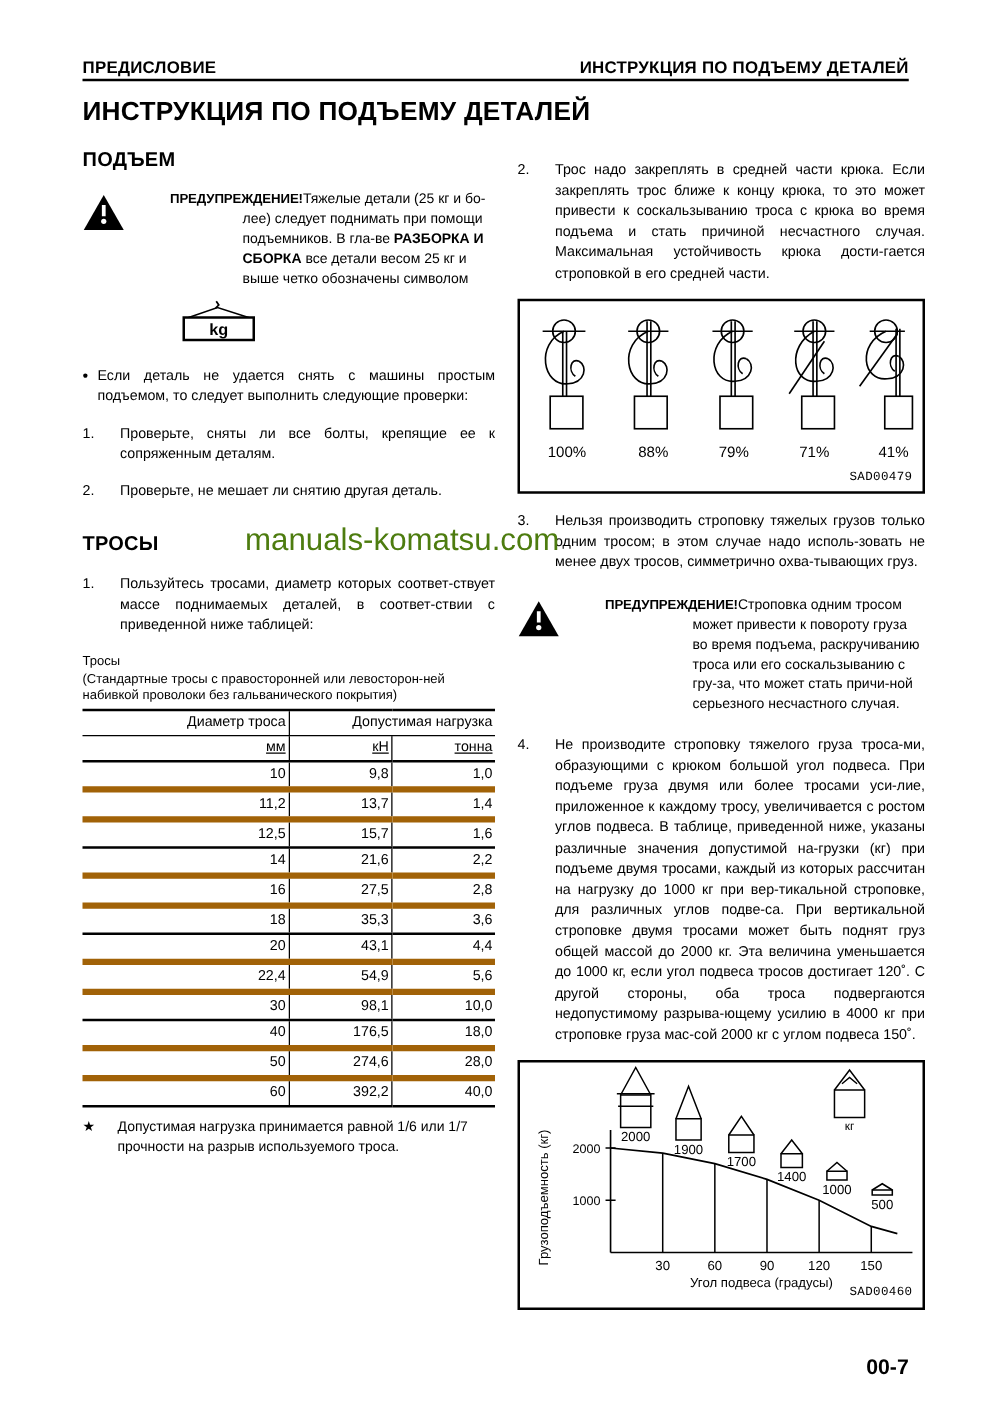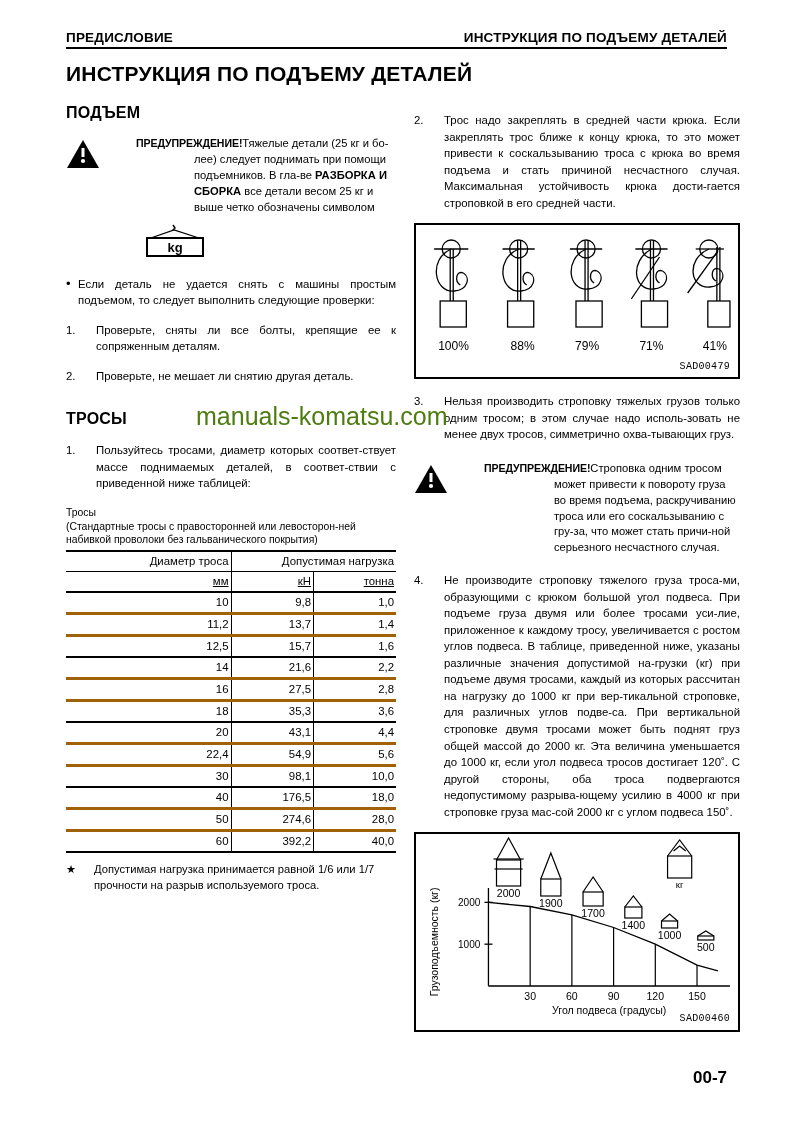--- a/index.html
+++ b/index.html
@@ -8,21 +8,21 @@
   }
   body {
     width: 793px; height: 1123px;
     position: relative;
     font-family: "Liberation Sans", sans-serif;
     color: #000;
     overflow: hidden;
   }
   .page {
     position: absolute;
-    left: 0; top: 0;
+    left: 0; top: 16px;
     width: 793px; height: 879px;
   }
 
   
   .hdr {
     position: absolute;
     left: 66px; top: 30px; width: 661px;
     border-bottom: 2.5px solid #000;
     padding-bottom: 2px;
     display: flex;
@@ -144,21 +144,21 @@
     border-collapse: collapse;
     font-size: 11.4px;
   }
   table.wt td, table.wt th {
     text-align: right;
     font-weight: normal;
     padding: 3.5px 2px 3.5px 2px;
   }
   .tb-top td { border-top: 2.2px solid #000; border-bottom: 1px solid #000; }
   .tb-sub td { border-bottom: 2.2px solid #000; text-decoration: underline; }
-  .tb-row td { border-bottom: 3px solid #a16207; }
+  .tb-row td { border-bottom: 5px solid #a16207; }
   .tb-thick td { border-bottom: 2.2px solid #000; }
   .cv { border-right: 1px solid #000; }
   .wt .c1 { width: 50%; }
   .wt .c2 { width: 25%; }
   .wt .c3 { width: 25%; }
 
   
   .figbox {
     border: 2.2px solid #000;
     background: #fff;

